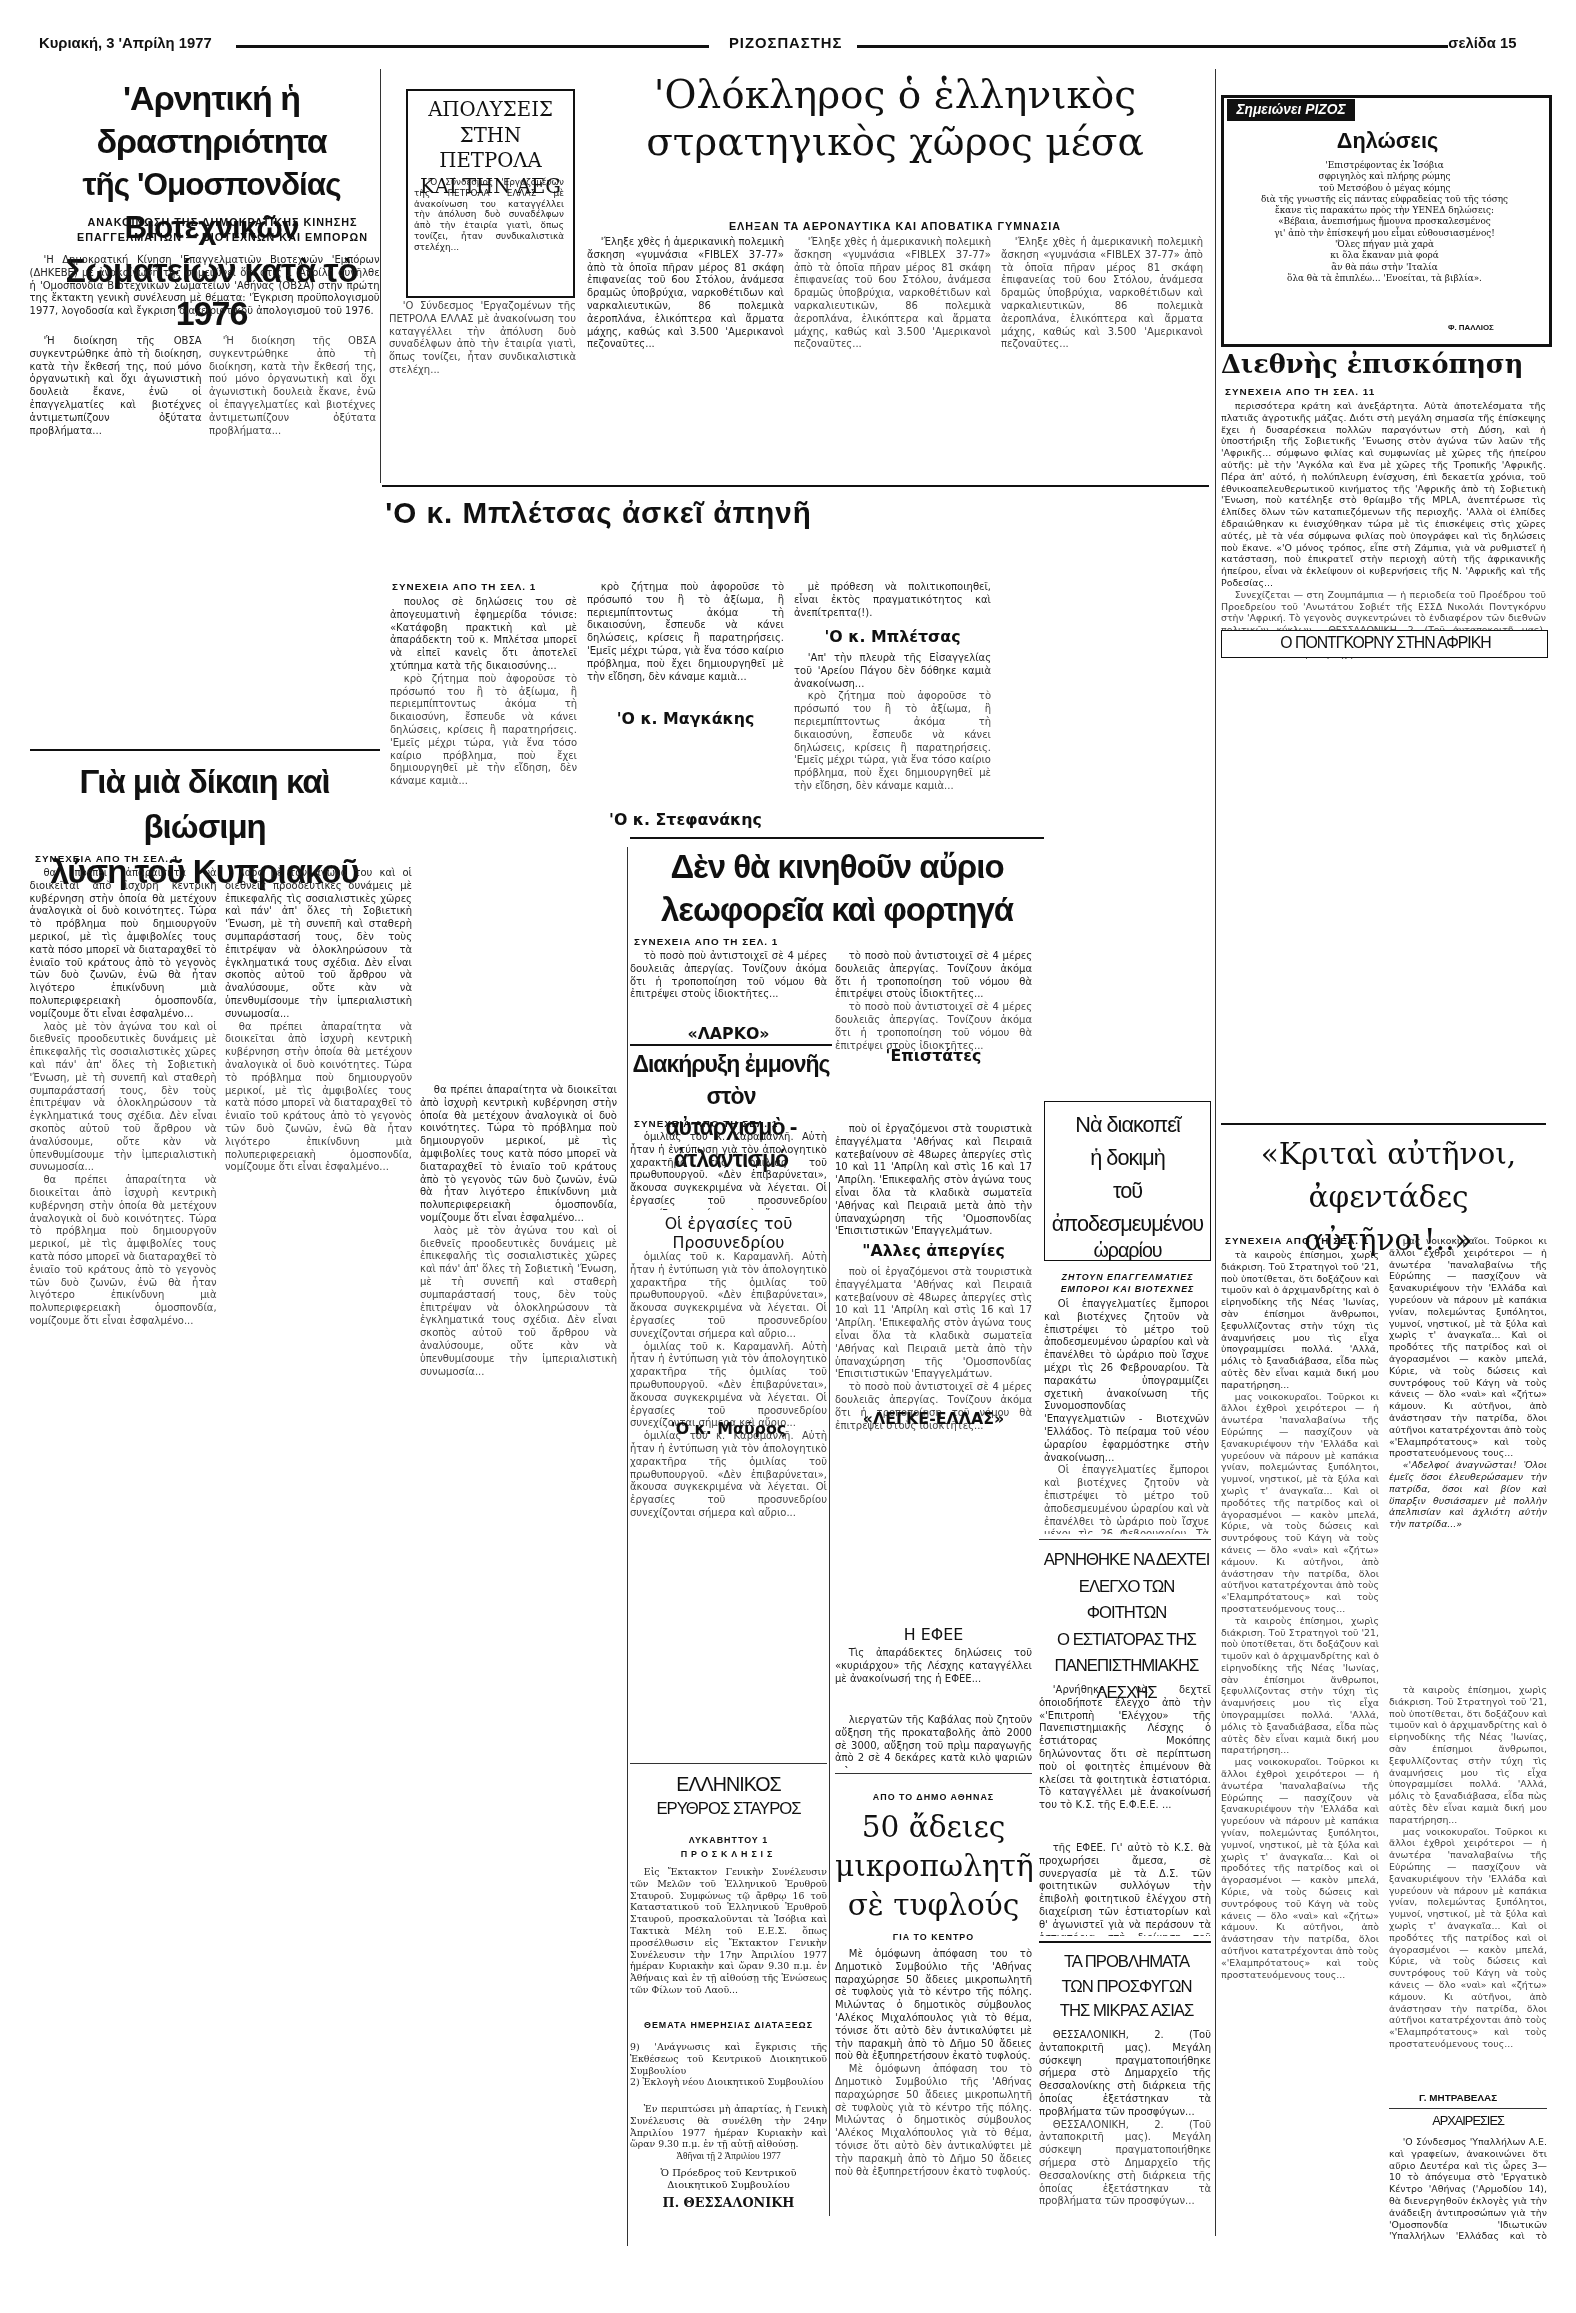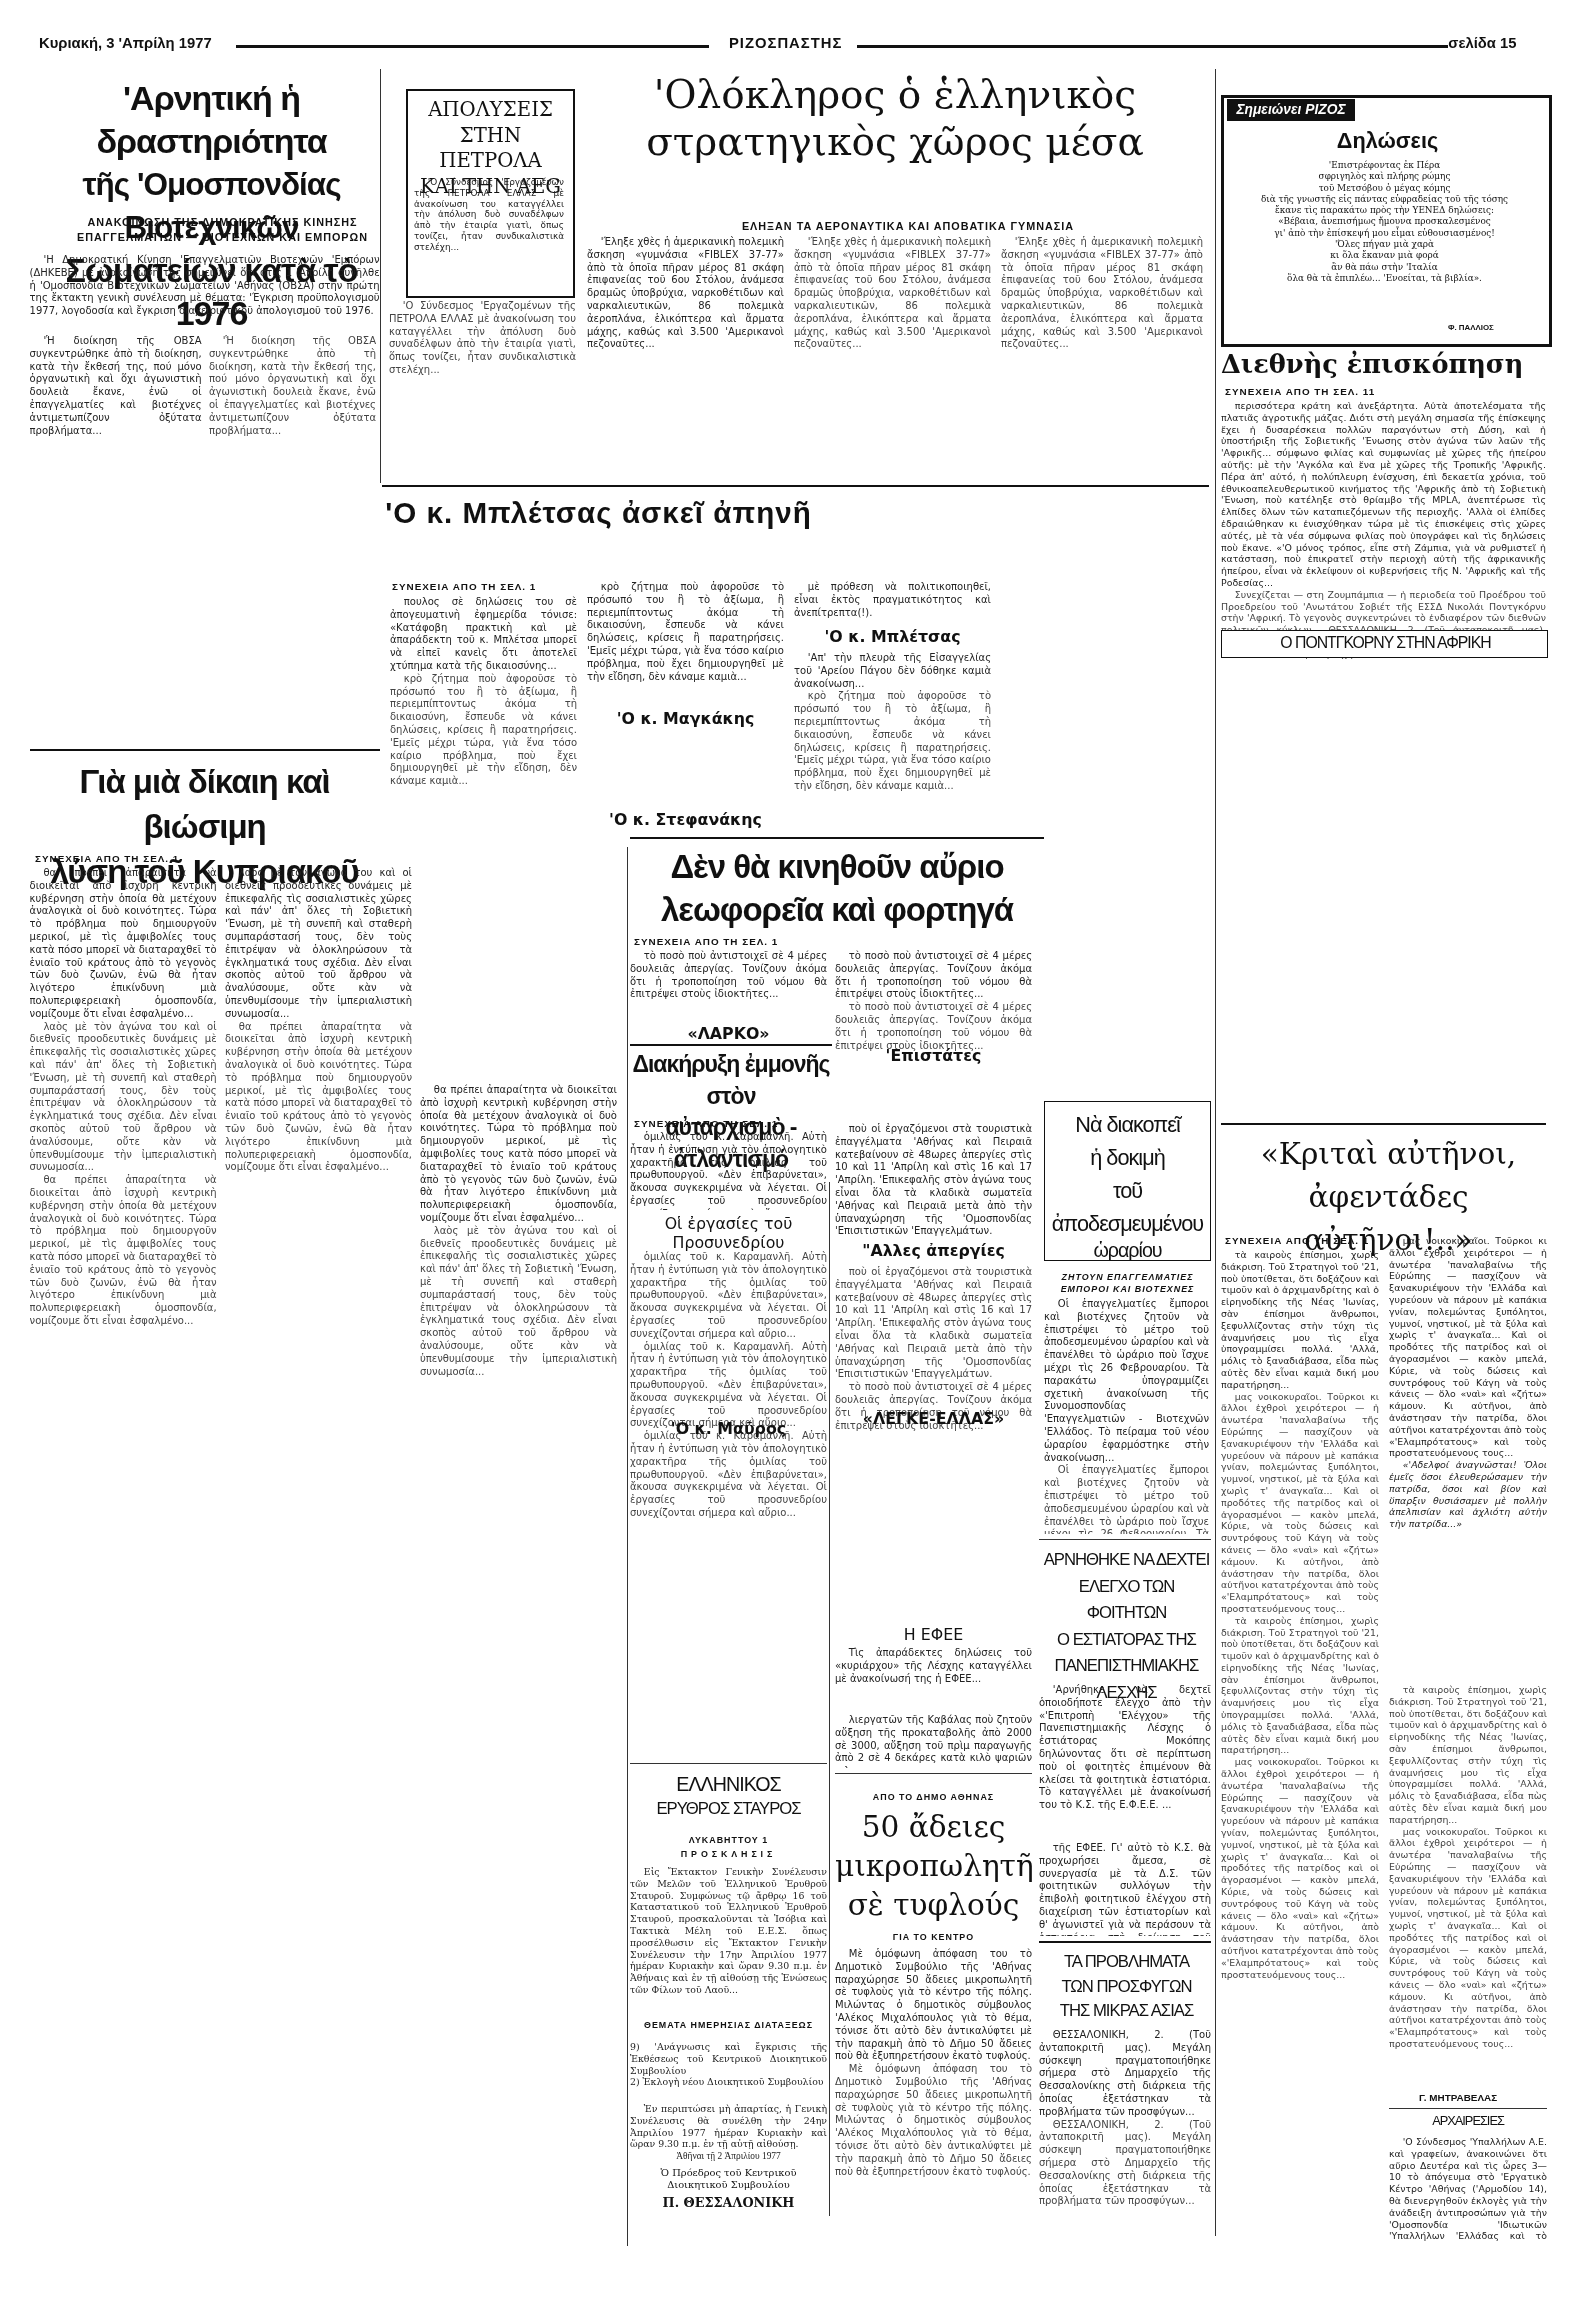--- a/index.html
+++ b/index.html
@@ -74,21 +74,21 @@
   <div class="abs body fill" style="left:389px;top:300px;width:187px;height:182px;">
       <p>'Ο Σύνδεσμος 'Εργαζομένων τῆς ΠΕΤΡΟΛΑ ΕΛΛΑΣ μὲ ἀνακοίνωση του καταγγέλλει τὴν ἀπόλυση δυὸ συναδέλφων ἀπὸ τὴν ἑταιρία γιατὶ, ὅπως τονίζει, ἦταν συνδικαλιστικὰ στελέχη...</p>
     </div>
 </section>
 
 <section>
   <div class="abs head-serif center" style="left:587px;top:71px;width:616px;font-size:39px;line-height:47px;">
     <div>'Ολόκληρος ὁ ἑλληνικὸς</div>
     <div>στρατηγικὸς χῶρος μέσα</div>
   </div>
-  <div class="abs sub" style="left:600px;top:219px;width:616px;font-size:10.8px;">ΕΛΗΞΑΝ ΤΑ ΑΕΡΟΝΑΥΤΙΚΑ ΚΑΙ ΑΠΟΒΑΤΙΚΑ ΓΥΜΝΑΣΙΑ</div>
+  <div class="abs sub" style="left:587px;top:219px;width:616px;font-size:10.8px;">ΕΛΗΞΑΝ ΤΑ ΑΕΡΟΝΑΥΤΙΚΑ ΚΑΙ ΑΠΟΒΑΤΙΚΑ ΓΥΜΝΑΣΙΑ</div>
   <div class="abs body" style="left:587px;top:236px;width:197px;height:246px;">
       <p>'Έληξε χθὲς ἡ ἀμερικανικὴ πολεμικὴ ἄσκηση «γυμνάσια «FIBLEX 37-77» ἀπὸ τὰ ὁποῖα πῆραν μέρος 81 σκάφη ἐπιφανείας τοῦ 6ου Στόλου, ἀνάμεσα δραμῶς ὑποβρύχια, ναρκοθέτιδων καὶ ναρκαλιευτικῶν, 86 πολεμικὰ ἀεροπλάνα, ἑλικόπτερα καὶ ἄρματα μάχης, καθώς καὶ 3.500 'Αμερικανοὶ πεζοναῦτες...</p>
     </div>
   <div class="abs body fill" style="left:794px;top:236px;width:197px;height:246px;">
       <p>'Έληξε χθὲς ἡ ἀμερικανικὴ πολεμικὴ ἄσκηση «γυμνάσια «FIBLEX 37-77» ἀπὸ τὰ ὁποῖα πῆραν μέρος 81 σκάφη ἐπιφανείας τοῦ 6ου Στόλου, ἀνάμεσα δραμῶς ὑποβρύχια, ναρκοθέτιδων καὶ ναρκαλιευτικῶν, 86 πολεμικὰ ἀεροπλάνα, ἑλικόπτερα καὶ ἄρματα μάχης, καθώς καὶ 3.500 'Αμερικανοὶ πεζοναῦτες...</p>
     </div>
   <div class="abs body fill" style="left:1001px;top:236px;width:202px;height:246px;">
       <p>'Έληξε χθὲς ἡ ἀμερικανικὴ πολεμικὴ ἄσκηση «γυμνάσια «FIBLEX 37-77» ἀπὸ τὰ ὁποῖα πῆραν μέρος 81 σκάφη ἐπιφανείας τοῦ 6ου Στόλου, ἀνάμεσα δραμῶς ὑποβρύχια, ναρκοθέτιδων καὶ ναρκαλιευτικῶν, 86 πολεμικὰ ἀεροπλάνα, ἑλικόπτερα καὶ ἄρματα μάχης, καθώς καὶ 3.500 'Αμερικανοὶ πεζοναῦτες...</p>
     </div>
 </section>
@@ -283,21 +283,21 @@
       <p>ΘΕΣΣΑΛΟΝΙΚΗ, 2. (Τοῦ ἀνταποκριτῆ μας). Μεγάλη σύσκεψη πραγματοποιήθηκε σήμερα στὸ Δημαρχεῖο τῆς Θεσσαλονίκης στὴ διάρκεια τῆς ὁποίας ἐξετάστηκαν τὰ προβλήματα τῶν προσφύγων...</p>
       <p class="fill">ΘΕΣΣΑΛΟΝΙΚΗ, 2. (Τοῦ ἀνταποκριτῆ μας). Μεγάλη σύσκεψη πραγματοποιήθηκε σήμερα στὸ Δημαρχεῖο τῆς Θεσσαλονίκης στὴ διάρκεια τῆς ὁποίας ἐξετάστηκαν τὰ προβλήματα τῶν προσφύγων...</p>
     </div>
 </section>
 
 <section>
   <div class="box" style="left:1221px;top:95px;width:325px;height:246px;border-width:3.9px;"></div>
   <div class="abs" style="left:1227px;top:99px;width:128px;height:21.7px;background:#111;color:#fff;font-family:'Liberation Sans',sans-serif;font-weight:bold;font-size:13.8px;font-style:italic;text-align:center;line-height:21.7px;">Σημειώνει ΡΙΖΟΣ</div>
   <div class="abs center" style="left:1225px;top:128px;width:325px;font-family:'Liberation Sans',sans-serif;font-weight:bold;font-size:21.7px;">Δηλώσεις</div>
   <div class="abs center" style="left:1227px;top:160px;width:315px;font-family:'DejaVu Serif',serif;font-size:8.9px;line-height:11.3px;">
-    <div>'Επιστρέφοντας ἐκ Πέρα</div>
+    <div>'Επιστρέφοντας ἐκ Ἰσόβια</div>
     <div>σφριγηλὸς καὶ πλήρης ρώμης</div>
     <div>τοῦ Μετσόβου ὁ μέγας κόμης</div>
     <div>διὰ τῆς γνωστῆς εἰς πάντας εὐφραδείας τοῦ τῆς τόσης</div>
     <div>ἔκανε τὶς παρακάτω πρὸς τὴν ΥΕΝΕΔ δηλώσεις:</div>
     <div>«Βέβαια, ἀνεπισήμως ἤμουνα προσκαλεσμένος</div>
     <div>γι' ἀπὸ τὴν ἐπίσκεψή μου εἶμαι εὐθουσιασμένος!</div>
     <div>'Όλες πήγαν μιὰ χαρὰ</div>
     <div>κι ὅλα ἔκαναν μιὰ φορά</div>
     <div>ἂν θὰ πάω στὴν 'Ιταλία</div>
     <div>ὅλα θὰ τὰ ἐπιπλέω... 'Ενοείται, τὰ βιβλία».</div>

